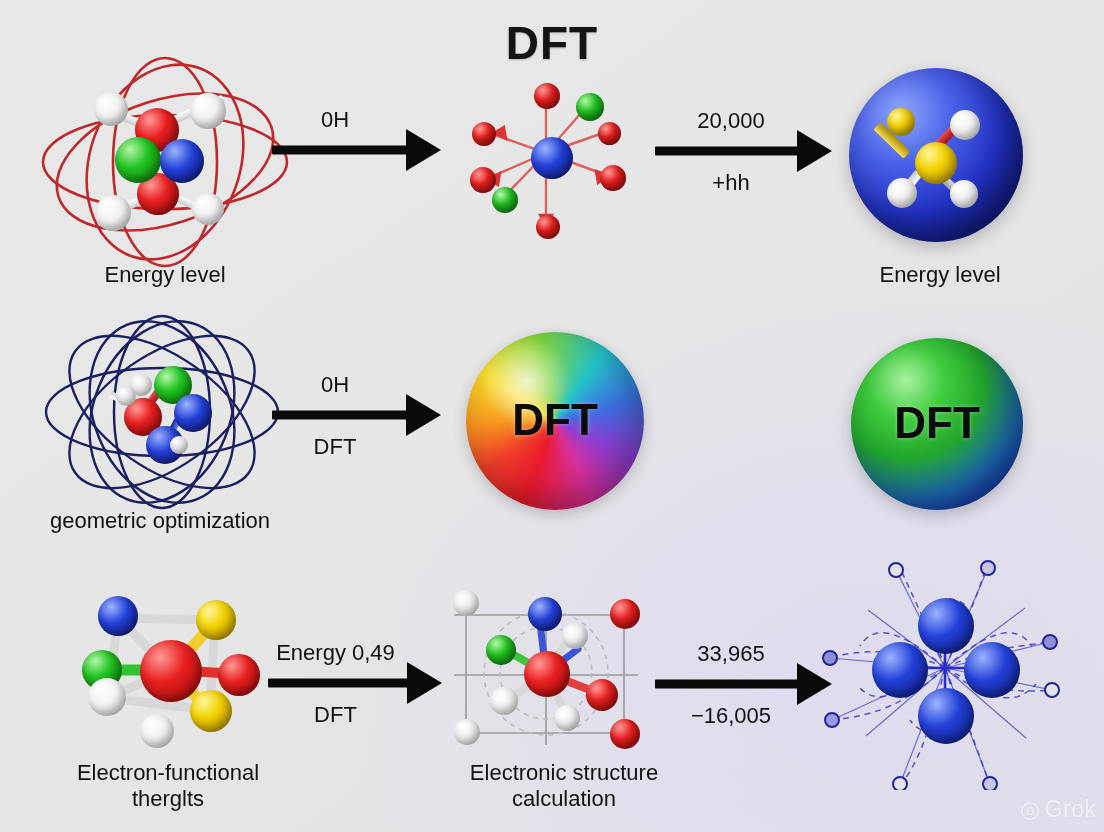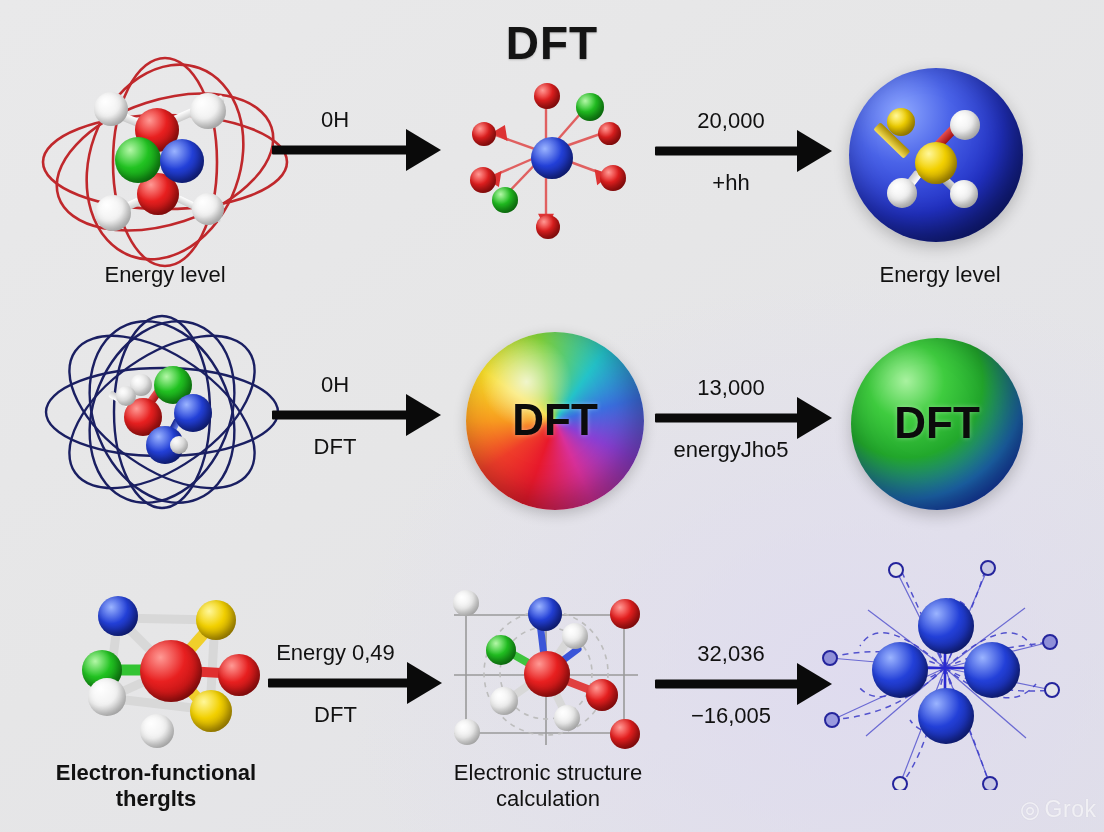--- a/index.html
+++ b/index.html
@@ -256,38 +256,33 @@
     <div class="bond b-blue" style="left:130px; top:72px; width:28px; height:7px; transform:rotate(52deg);"></div>
     <div class="bond b-blue" style="left:136px; top:104px; width:28px; height:7px; transform:rotate(118deg);"></div>
     <div class="atom a-green" style="left:112px; top:54px; width:38px; height:38px;"></div>
     <div class="atom a-red" style="left:82px; top:86px; width:38px; height:38px;"></div>
     <div class="atom a-blue" style="left:132px; top:82px; width:38px; height:38px;"></div>
     <div class="atom a-blue" style="left:104px; top:114px; width:38px; height:38px;"></div>
     <div class="atom a-white" style="left:88px; top:62px; width:22px; height:22px;"></div>
     <div class="atom a-white" style="left:74px; top:74px; width:20px; height:20px;"></div>
     <div class="atom a-white" style="left:128px; top:124px; width:18px; height:18px;"></div>
   </div>
+  <div class="caption" style="left:25px; top:508px; width:270px;">geometric optimization</div>
 
   <div class="arrow" style="left:272px; top:404px; width:170px; height:22px;">
     <div class="shaft" style="width:138px;"></div>
     <div class="head" style="left:134px;"></div>
     <div class="lbl-top" style="left:-22px;">0H</div>
     <div class="lbl-bot" style="left:-22px;">DFT</div>
   </div>
 
   <div class="sphere rainbow-sphere" style="left:466px; top:332px; width:178px; height:178px;">
     <div class="sphere-label">DFT</div>
   </div>
 
-  <div class="arrow" style="left:655px; top:407px; width:180px; height:22px;">
-    <div class="shaft" style="width:146px;"></div>
-    <div class="head" style="left:142px;"></div>
-    <div class="lbl-top" style="left:-14px;">13,000</div>
-    <div class="lbl-bot" style="left:-14px;">energyJho5</div>
-  </div>
 
   <div class="sphere greenblue-sphere" style="left:851px; top:338px; width:172px; height:172px;">
     <div class="sphere-label">DFT</div>
   </div>
 
   <div class="arrow-rot" style="left:547px; top:515px; width:92px; height:22px; transform:rotate(90deg);">
     <div class="shaft" style="width:54px;"></div>
     <div class="head" style="left:50px;"></div>
   </div>
 
@@ -321,21 +316,21 @@
     </svg>
     <div class="atom a-blue" style="left:38px; top:18px; width:40px; height:40px;"></div>
     <div class="atom a-yellow" style="left:136px; top:22px; width:40px; height:40px;"></div>
     <div class="atom a-green" style="left:22px; top:72px; width:40px; height:40px;"></div>
     <div class="atom a-white" style="left:28px; top:100px; width:38px; height:38px;"></div>
     <div class="atom a-yellow" style="left:130px; top:112px; width:42px; height:42px;"></div>
     <div class="atom a-red" style="left:158px; top:76px; width:42px; height:42px;"></div>
     <div class="atom a-white" style="left:80px; top:136px; width:34px; height:34px;"></div>
     <div class="atom a-red" style="left:80px; top:62px; width:62px; height:62px;"></div>
   </div>
-  <div class="caption" style="left:36px; top:760px; width:240px;font-weight:bold;">Electron-functional
+  <div class="caption" style="left:48px; top:760px; width:240px;">Electron-functional
 therglts</div>
 
   <div class="arrow" style="left:268px; top:672px; width:175px; height:22px;">
     <div class="shaft" style="width:143px;"></div>
     <div class="head" style="left:139px;"></div>
     <div class="lbl-top" style="left:-20px;">Energy 0,49</div>
     <div class="lbl-bot" style="left:-20px;">DFT</div>
   </div>
 
   <div class="orbits" style="left:438px; top:583px; width:218px; height:180px;">
@@ -373,27 +368,27 @@
     <div class="atom a-red" style="left:172px; top:16px; width:30px; height:30px;"></div>
     <div class="atom a-green" style="left:48px; top:52px; width:30px; height:30px;"></div>
     <div class="atom a-white" style="left:124px; top:40px; width:26px; height:26px;"></div>
     <div class="atom a-white" style="left:52px; top:104px; width:28px; height:28px;"></div>
     <div class="atom a-white" style="left:16px; top:136px; width:26px; height:26px;"></div>
     <div class="atom a-white" style="left:116px; top:122px; width:26px; height:26px;"></div>
     <div class="atom a-red" style="left:148px; top:96px; width:32px; height:32px;"></div>
     <div class="atom a-red" style="left:172px; top:136px; width:30px; height:30px;"></div>
     <div class="atom a-red" style="left:86px; top:68px; width:46px; height:46px;"></div>
   </div>
-  <div class="caption" style="left:428px; top:760px; width:240px;">Electronic structure
+  <div class="caption" style="left:444px; top:760px; width:240px;">Electronic structure
 calculation</div>
 
   <div class="arrow" style="left:655px; top:673px; width:180px; height:22px;">
     <div class="shaft" style="width:146px;"></div>
     <div class="head" style="left:142px;"></div>
-    <div class="lbl-top" style="left:-14px;">32,036</div>
+    <div class="lbl-top" style="left:-14px;">33,965</div>
     <div class="lbl-bot" style="left:-14px;">−16,005</div>
   </div>
 
   <div class="orbits" style="left:800px; top:550px; width:290px; height:240px;">
     <svg width="290" height="240" viewBox="0 0 290 240">
       <g stroke="#3a3ac8" stroke-width="1.5" fill="none" stroke-dasharray="6 5" opacity="0.85">
         <path d="M145 118 C 120 60, 110 40, 100 18"></path>
         <path d="M145 118 C 170 62, 180 40, 186 16"></path>
         <path d="M145 118 C 100 96, 60 100, 28 108"></path>
         <path d="M145 118 C 190 96, 230 96, 248 92"></path>

